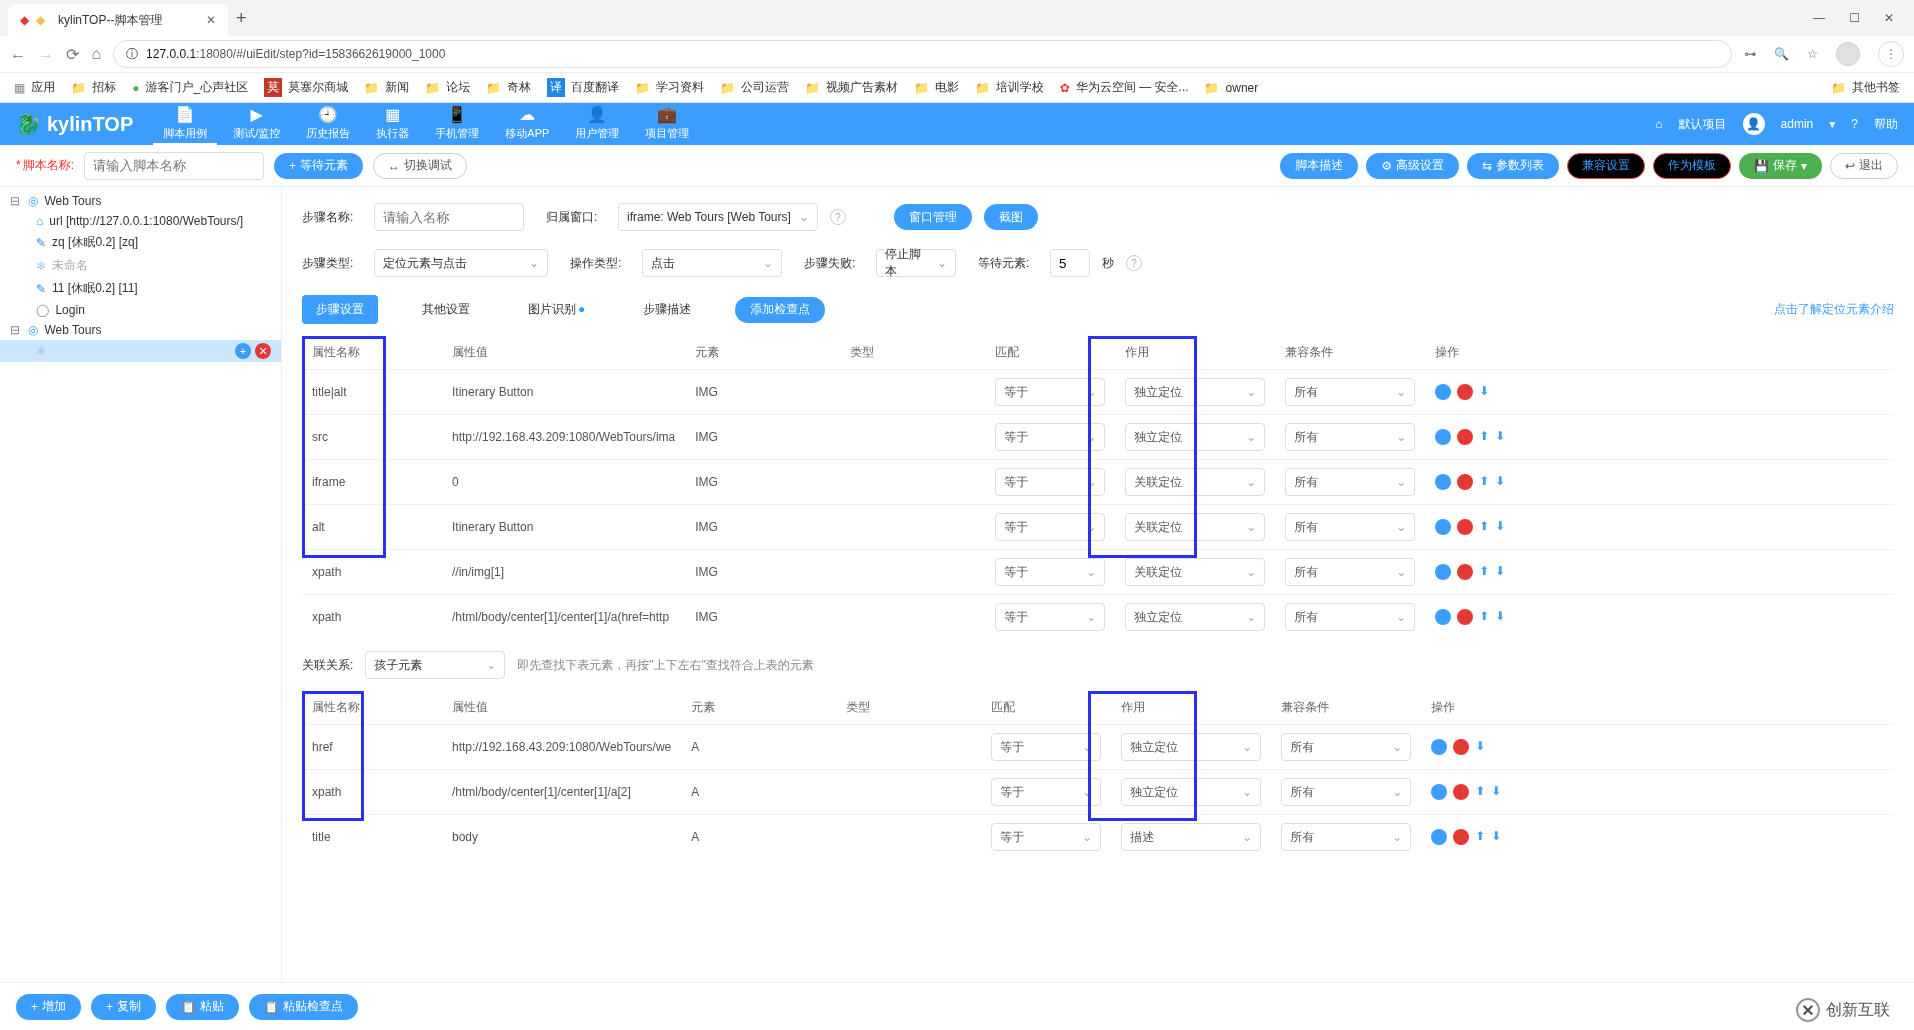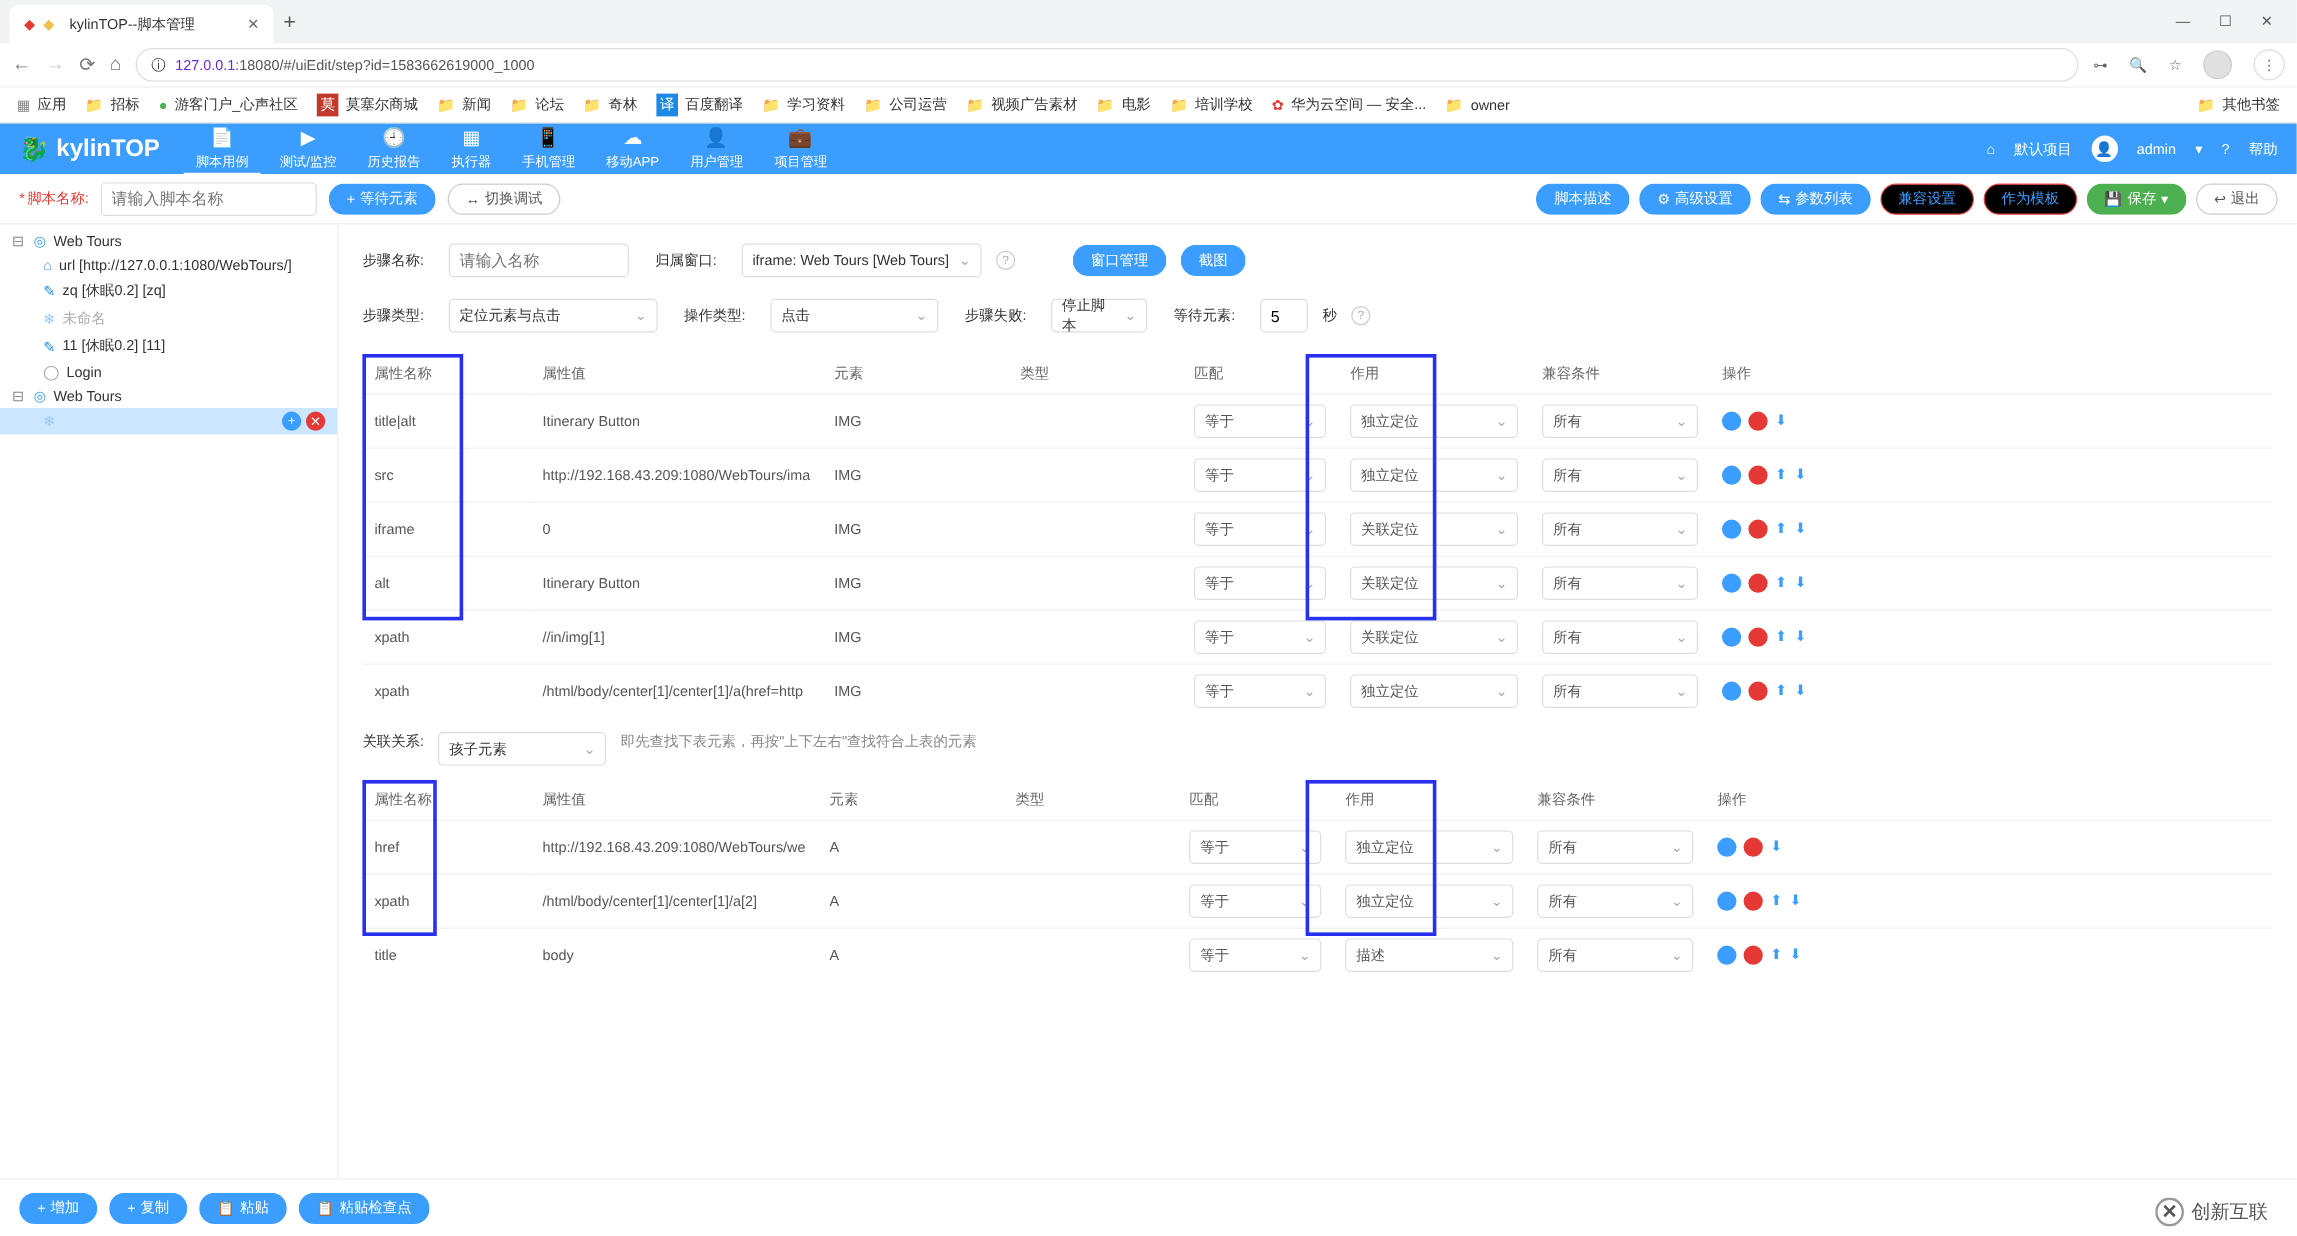--- a/index.html
+++ b/index.html
@@ -13,21 +13,21 @@
 .tab .favicon .ico { width: 14px; height: 14px; }
 .tab .title { flex: 1; white-space: nowrap; overflow: hidden; text-overflow: ellipsis; }
 .tab .close { color: #666; margin-left: 8px; cursor: pointer; }
 .new-tab { margin-left: 8px; color: #555; font-size: 18px; cursor: pointer; }
 .window-controls { margin-left: auto; display: flex; gap: 24px; padding-right: 12px; color: #555; }
 
 .addr-bar { display: flex; align-items: center; height: 36px; padding: 4px 10px; gap: 12px; }
 .nav-btn { color: #777; cursor: pointer; font-size: 16px; }
 .url-area { display: flex; align-items: center; flex: 1; gap: 8px; border: 1px solid #ddd; border-radius: 16px; padding: 4px 12px; height: 28px; overflow: hidden; }
 .url-text { color: #555; }
-.url-text .host { color: #6d28d9; }
+.url-text .host { color: #0f172a; }
 .right-icons { display: flex; align-items: center; gap: 18px; color: #666; }
 .avatar { width: 24px; height: 24px; border-radius: 50%; background: #e0e0e0; border: 1px solid #ccc; }
 .menu-dots { border: 1px solid #ddd; border-radius: 50%; width: 26px; height: 26px; display: flex; align-items: center; justify-content: center; }
 
 .bookmark-bar { display: flex; align-items: center; height: 30px; padding: 0 14px; gap: 16px; border-top: 1px solid #eee; }
 .bm { display: flex; align-items: center; gap: 6px; color: #333; cursor: pointer; }
 .bm .folder { color: #f0c14b; }
 .bm .ico-green { color: #4caf50; }
 .bm .ico-red { color: #e53935; }
 .bm .ico-blue { color: #1e88e5; }
@@ -92,21 +92,21 @@
 .table th { color: #666; }
 .table tbody tr { border-top: 1px solid #f0f0f0; }
 .ops { display: flex; gap: 6px; }
 .op-plus { color: #3b9eff; }
 .op-x { color: #e53935; }
 .op-up, .op-down { color: #3b9eff; }
 .highlight-box-col1 { border: 3px solid #2a30f0; position: absolute; pointer-events: none; }
 .highlight-box-col2 { border: 3px solid #2a30f0; position: absolute; pointer-events: none; }
 .table-wrapper { position: relative; }
 
-.relation-row { display: flex; align-items: flex-start; gap: 12px; margin: 12px 0; }
+.relation-row { display: flex; align-items: center; gap: 12px; margin: 12px 0; }
 
 
 .footer { position: fixed; bottom: 0; left: 0; right: 0; height: 48px; display: flex; align-items: center; padding: 0 16px; gap: 10px; border-top: 1px solid #eee; background: #fff; }
 .watermark { position: fixed; right: 24px; bottom: 8px; display: flex; align-items: center; gap: 6px; font-size: 16px; color: #555; }
 .watermark .wm-icon { width: 24px; height: 24px; border: 2px solid #999; border-radius: 50%; display: flex; align-items: center; justify-content: center; font-weight: bold; }
 </style>
 </head>
 <body>
 
 <div class="browser-chrome">
@@ -368,20 +368,28 @@
       <div class="select-input" style="width:80px">
           <span>停止脚本</span>
           <span class="arrow">⌄</span>
         </div>
       <span class="lbl" style="width:60px;margin-left:10px">等待元素:</span>
       <input class="text-input" style="width: 40px;" value="5">
       <span>秒</span>
       <span class="help-ico">?</span>
     </div>
 
+    <div class="tabs-row">
+      <span class="tab-pill active">步骤设置</span>
+      <span class="tab-pill">其他设置</span>
+      <span class="tab-pill"><span>图片识别</span><span class="dot">●</span></span>
+      <span class="tab-pill">步骤描述</span>
+      <span class="btn btn-blue-solid" style="border-radius:14px">添加检查点</span>
+      <span class="link-right">点击了解定位元素介绍</span>
+    </div>
 
     <div class="table-wrapper">
       <div class="highlight-box-col1" style="top:0;left:0;width:84px;height:222px"></div>
       <div class="highlight-box-col2" style="top:0;left:786px;width:109px;height:222px"></div>
       <table class="table">
         <thead>
             <tr>
           <th style="width:140px">属性名称</th>
           <th style="width:230px">属性值</th>
           <th style="width:155px">元素</th>

